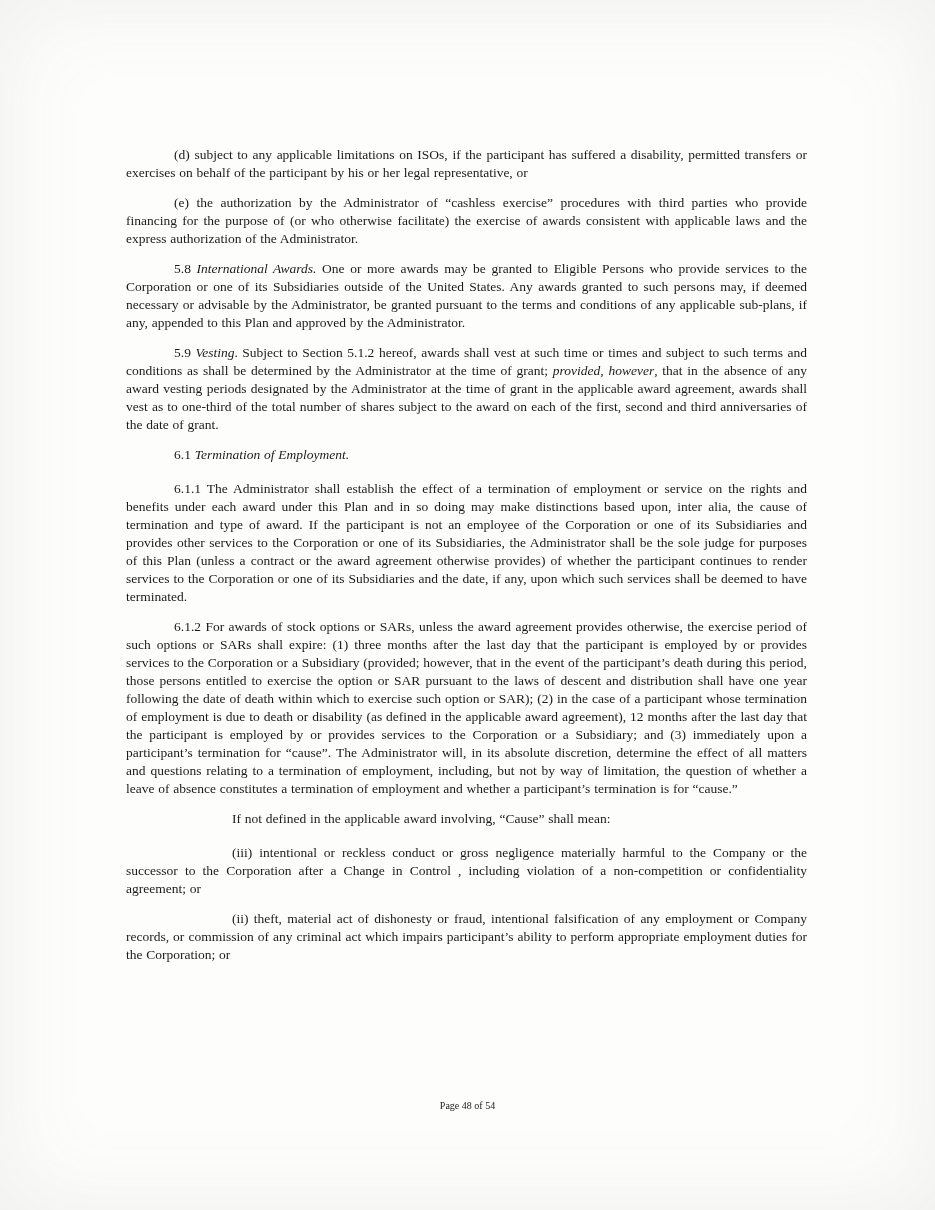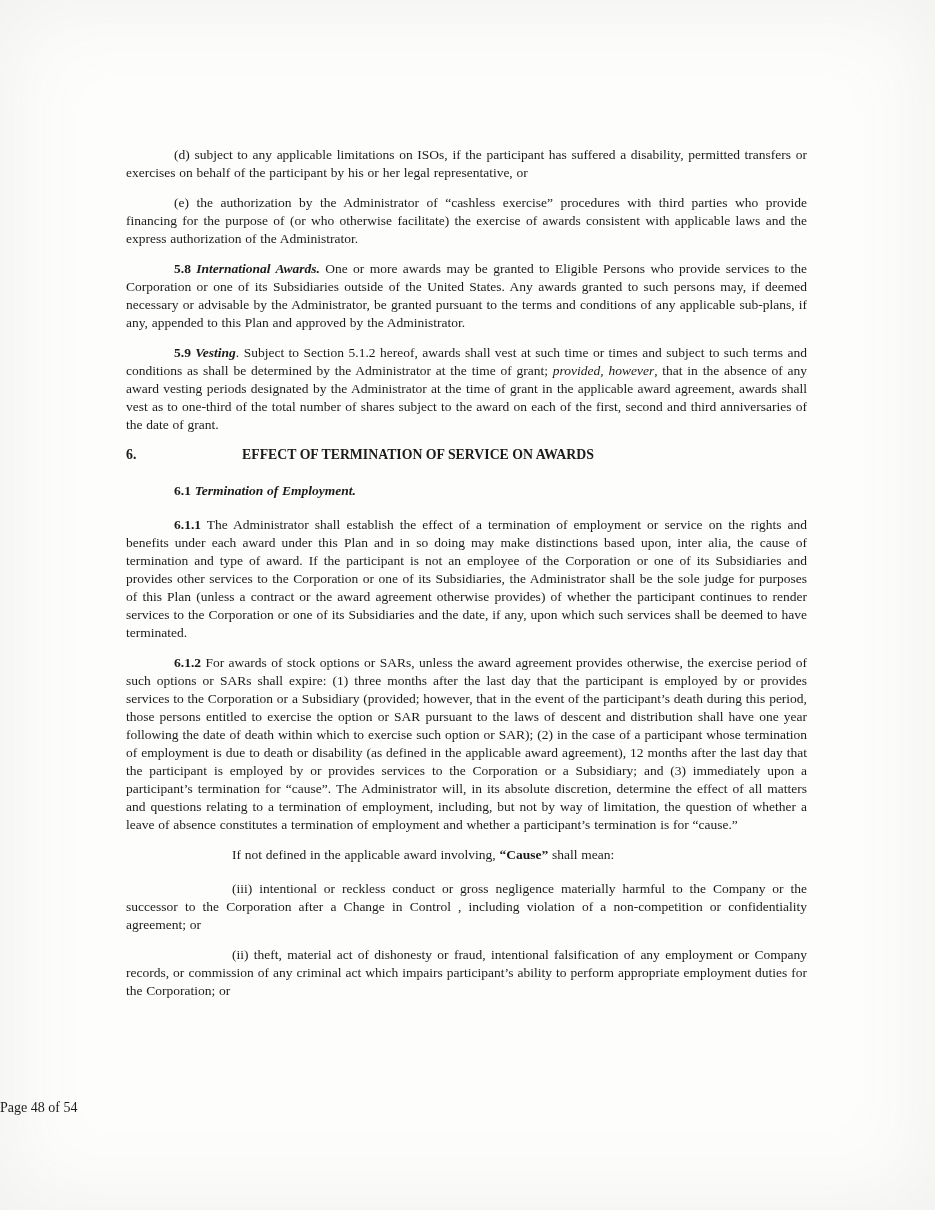--- a/index.html
+++ b/index.html
@@ -31,41 +31,40 @@
   }
   .content p.indent-deep { text-indent:106px; }
   .content p.sp-lg { margin-bottom:16px; }
   .section-heading {
     margin:0 0 18px 0;
     font-size:13.8px;
     line-height:18px;
     font-weight:bold;
   }
   .sec-num { display:inline-block; width:116px; }
-  .b { font-weight:bold; }
+  .b { font-weight:normal; }
   .i { font-style:italic; }
   .footer {
     position:absolute;
     top:1100px; left:0;
     width:100%;
-    text-align:left;
-    font-size:14px;
+    text-align:center;
+    font-size:10px;
     color:#1b1b1b;
   }
 </style>
 </head>
 <body>
 
 <div class="page">
   <div class="content" id="doc-content">
       <p><span>(d) subject to any applicable limitations on ISOs, if the participant has suffered a disability, permitted transfers or exercises on behalf of the participant by his or her legal representative, or</span></p>
       <p><span>(e) the authorization by the Administrator of “cashless exercise” procedures with third parties who provide financing for the purpose of (or who otherwise facilitate) the exercise of awards consistent with applicable laws and the express authorization of the Administrator.</span></p>
       <p><span class="b">5.8 </span><span class="b i">International Awards.</span><span> One or more awards may be granted to Eligible Persons who provide services to the Corporation or one of its Subsidiaries outside of the United States. Any awards granted to such persons may, if deemed necessary or advisable by the Administrator, be granted pursuant to the terms and conditions of any applicable sub-plans, if any, appended to this Plan and approved by the Administrator.</span></p>
       <p><span class="b">5.9 </span><span class="b i">Vesting</span><span>. Subject to Section 5.1.2 hereof, awards shall vest at such time or times and subject to such terms and conditions as shall be determined by the Administrator at the time of grant; </span><span class="i">provided, however</span><span>, that in the absence of any award vesting periods designated by the Administrator at the time of grant in the applicable award agreement, awards shall vest as to one-third of the total number of shares subject to the award on each of the first, second and third anniversaries of the date of grant.</span></p>
-      <div class="section-heading"><span class="sec-num">6.</span><span>EFFECT OF TERMINATION OF SERVICE ON AWARDS</span></div>
       <p class="sp-lg"><span class="b">6.1 </span><span class="b i">Termination of Employment.</span></p>
       <p><span class="b">6.1.1</span><span> The Administrator shall establish the effect of a termination of employment or service on the rights and benefits under each award under this Plan and in so doing may make distinctions based upon, inter alia, the cause of termination and type of award. If the participant is not an employee of the Corporation or one of its Subsidiaries and provides other services to the Corporation or one of its Subsidiaries, the Administrator shall be the sole judge for purposes of this Plan (unless a contract or the award agreement otherwise provides) of whether the participant continues to render services to the Corporation or one of its Subsidiaries and the date, if any, upon which such services shall be deemed to have terminated.</span></p>
       <p><span class="b">6.1.2</span><span> For awards of stock options or SARs, unless the award agreement provides otherwise, the exercise period of such options or SARs shall expire: (1) three months after the last day that the participant is employed by or provides services to the Corporation or a Subsidiary (provided; however, that in the event of the participant’s death during this period, those persons entitled to exercise the option or SAR pursuant to the laws of descent and distribution shall have one year following the date of death within which to exercise such option or SAR); (2) in the case of a participant whose termination of employment is due to death or disability (as defined in the applicable award agreement), 12 months after the last day that the participant is employed by or provides services to the Corporation or a Subsidiary; and (3) immediately upon a participant’s termination for “cause”. The Administrator will, in its absolute discretion, determine the effect of all matters and questions relating to a termination of employment, including, but not by way of limitation, the question of whether a leave of absence constitutes a termination of employment and whether a participant’s termination is for “cause.”</span></p>
       <p class="indent-deep sp-lg"><span>If not defined in the applicable award involving, </span><span class="b">“Cause”</span><span> shall mean:</span></p>
       <p class="indent-deep"><span>(iii) intentional or reckless conduct or gross negligence materially harmful to the Company or the successor to the Corporation after a Change in Control , including violation of a non-competition or confidentiality agreement; or</span></p>
       <p class="indent-deep"><span>(ii) theft, material act of dishonesty or fraud, intentional falsification of any employment or Company records, or commission of any criminal act which impairs participant’s ability to perform appropriate employment duties for the Corporation; or</span></p>
     </div>
   <div class="footer">
     <span>Page 48 of 54</span>
   </div>

